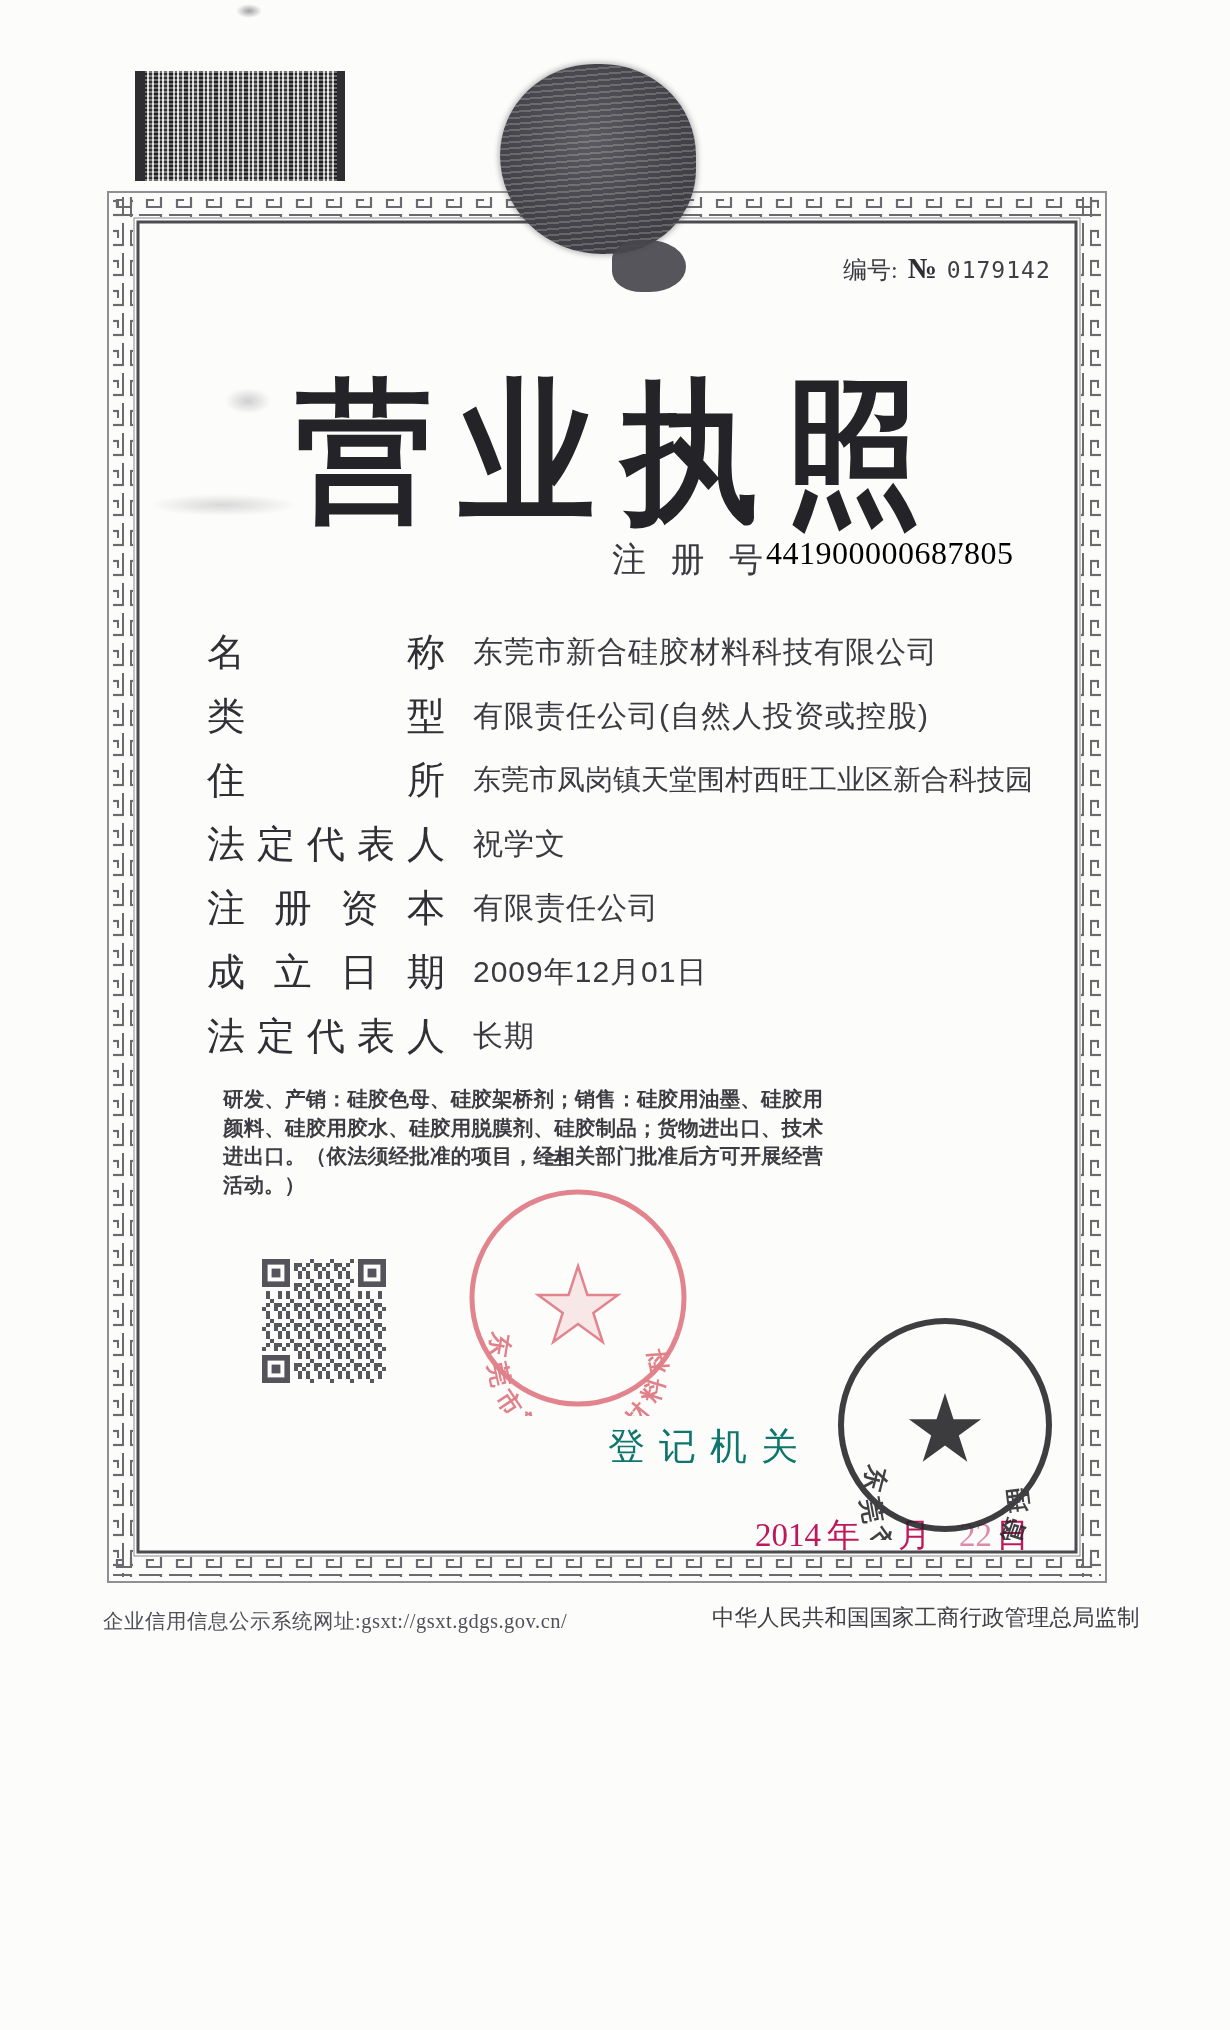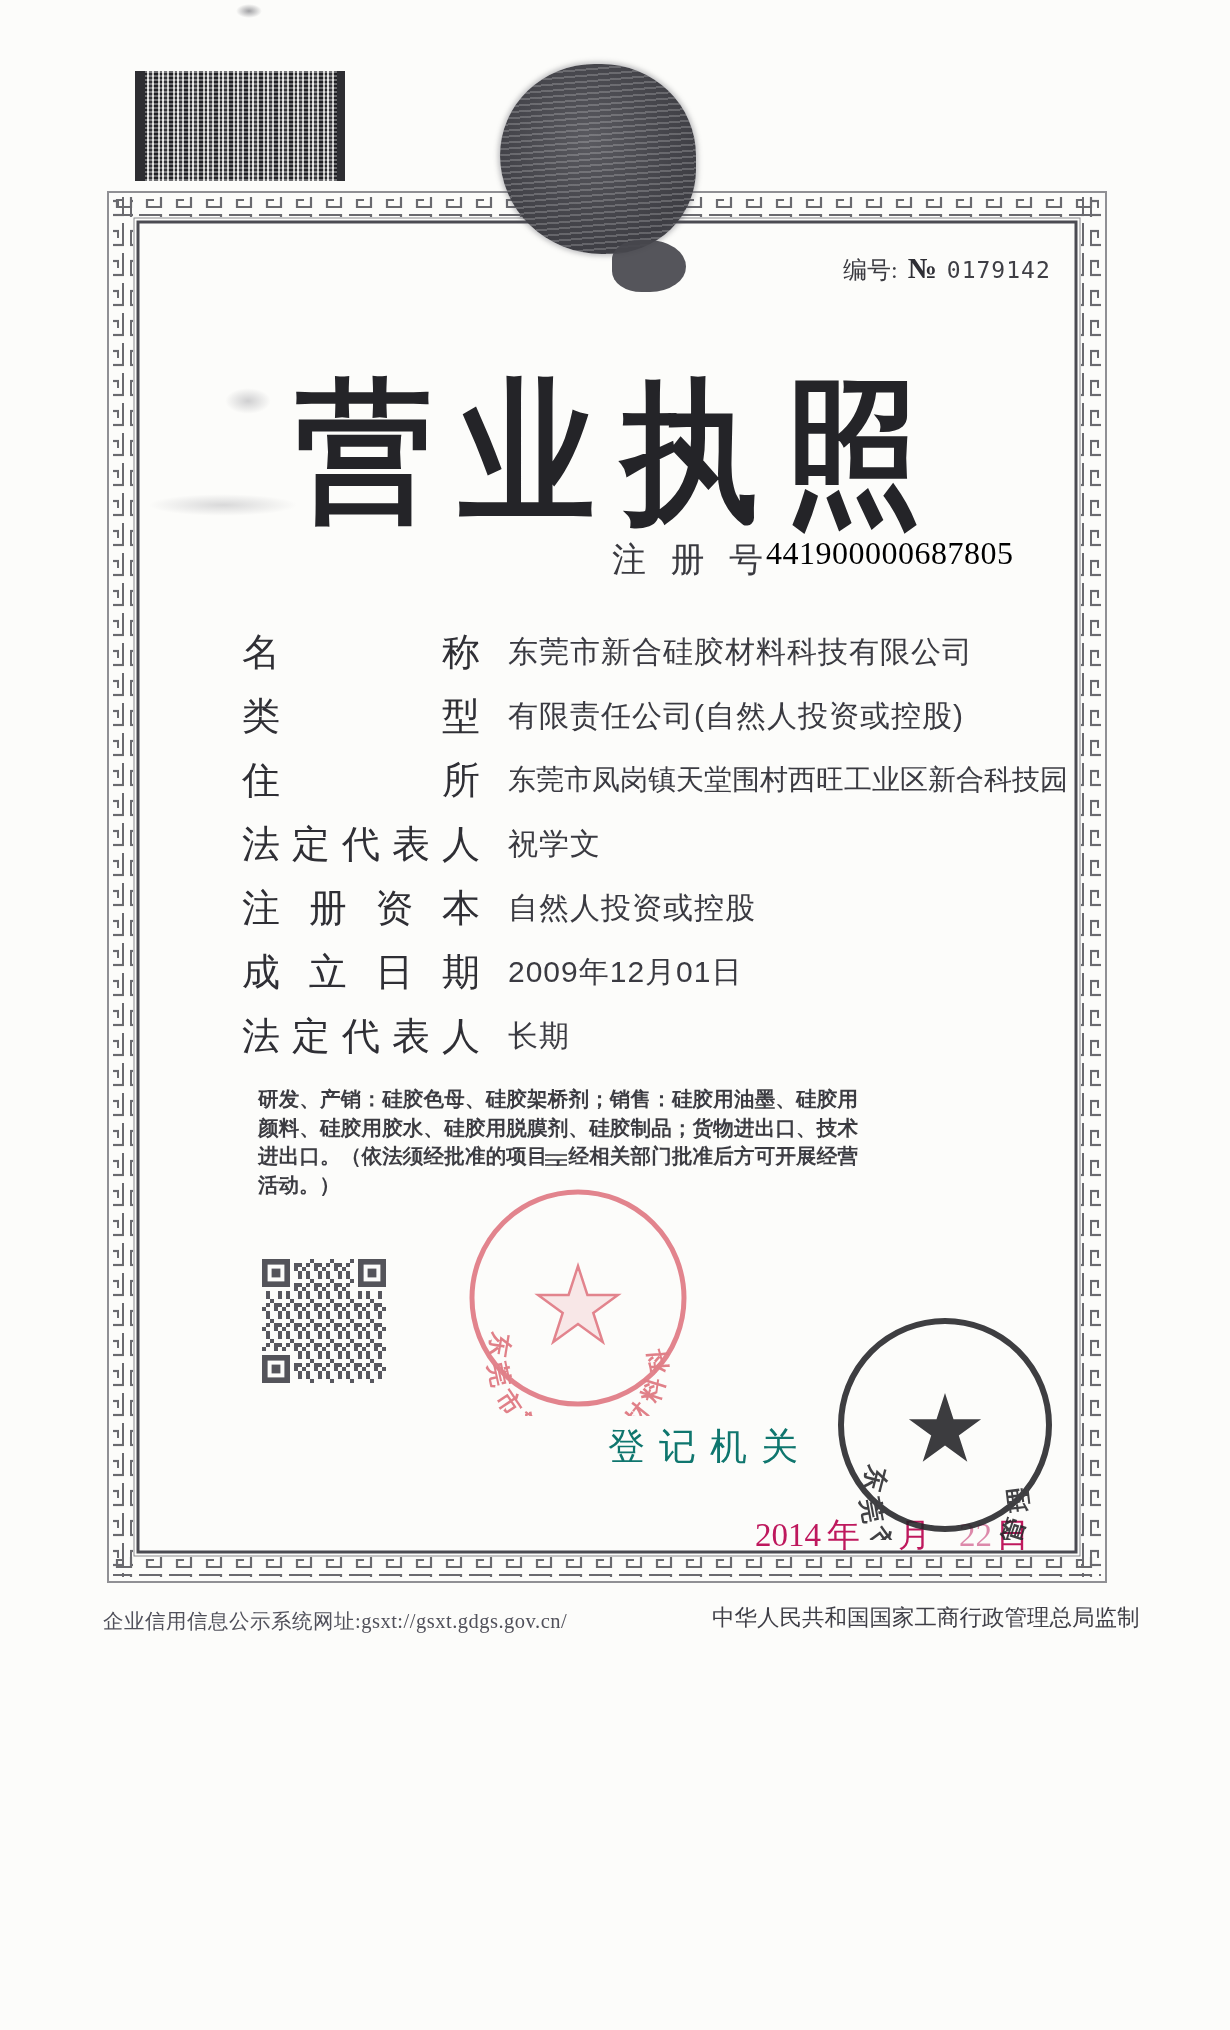--- a/index.html
+++ b/index.html
@@ -37,21 +37,21 @@
     font-family:"Liberation Sans","DejaVu Sans",sans-serif;font-weight:900;
     font-size:136px;letter-spacing:27px;color:#242428;
     transform:scaleY(1.13);transform-origin:left top;}
 
   
   .reg-label{position:absolute;left:612px;top:537px;font-size:34px;letter-spacing:8px;color:#3a3a40;white-space:nowrap;text-align:right;}
   .reg-number{position:absolute;left:766px;top:535px;font-size:32px;letter-spacing:.5px;color:#000000;white-space:nowrap;}
 
   
   .fields{position:absolute;left:207px;top:630px;width:880px;}
-  .row{display:flex;align-items:flex-start;margin-bottom:20px;margin-left:35px;}
+  .row{display:flex;align-items:flex-start;margin-bottom:20px;}
   .flabel{width:238px;flex:0 0 238px;text-align:justify;text-align-last:justify;
     font-size:38px;line-height:44px;color:#2f2f35;}
   .fvalue{margin-left:28px;font-family:"Liberation Sans","DejaVu Sans",sans-serif;
     font-size:30px;line-height:44px;letter-spacing:1px;color:#3a3a41;}
   .row-address .fvalue{font-size:28px;letter-spacing:0;}
   .row-scope .fvalue{margin-left:16px;width:600px;font-size:20.5px;line-height:28.5px;
     letter-spacing:0;font-weight:600;padding-top:7px;color:#3c3c42;text-align:justify;}
 
   
   .qr{position:absolute;left:258px;top:1252px;width:132px;height:138px;}
@@ -131,21 +131,21 @@
     <div class="row row-address">
       <div class="flabel">住所</div>
       <div class="fvalue">东莞市凤岗镇天堂围村西旺工业区新合科技园</div>
     </div>
     <div class="row">
       <div class="flabel">法定代表人</div>
       <div class="fvalue">祝学文</div>
     </div>
     <div class="row">
       <div class="flabel">注册资本</div>
-      <div class="fvalue">自然人投资或控股</div>
+      <div class="fvalue">有限责任公司</div>
     </div>
     <div class="row">
       <div class="flabel">成立日期</div>
       <div class="fvalue">2009年12月01日</div>
     </div>
     <div class="row">
       <div class="flabel">法定代表人</div>
       <div class="fvalue">长期</div>
     </div>
     <div class="row row-scope">

